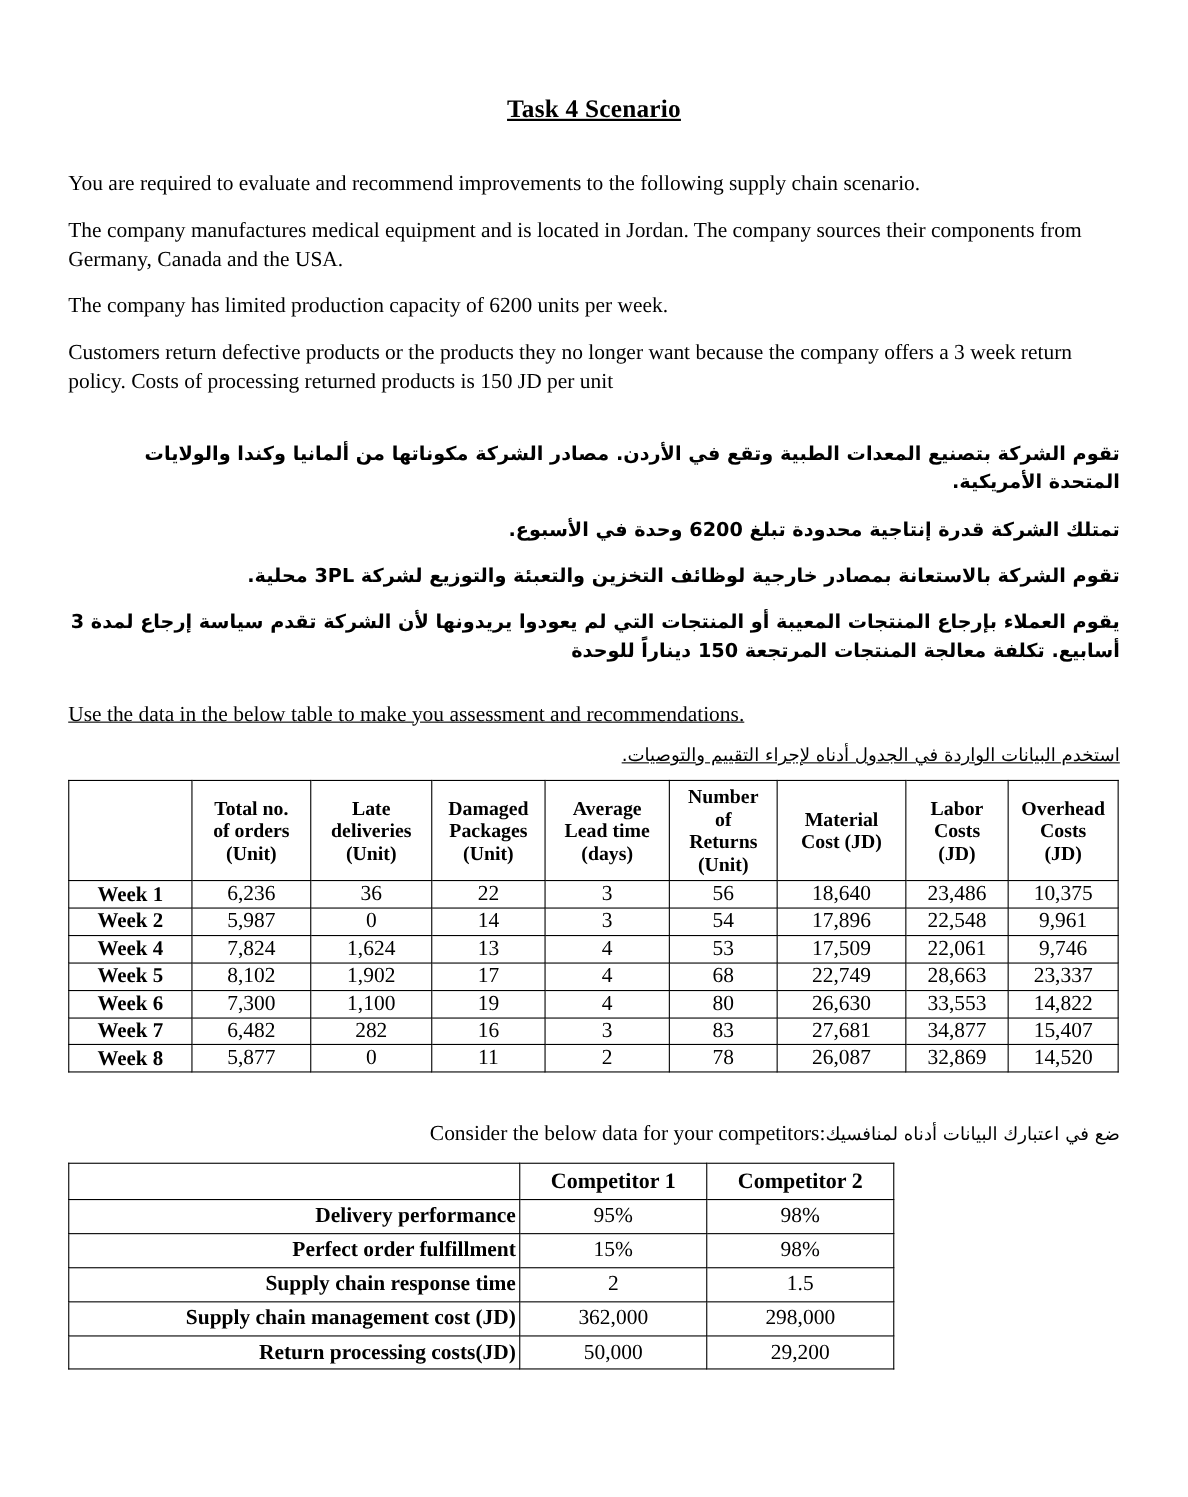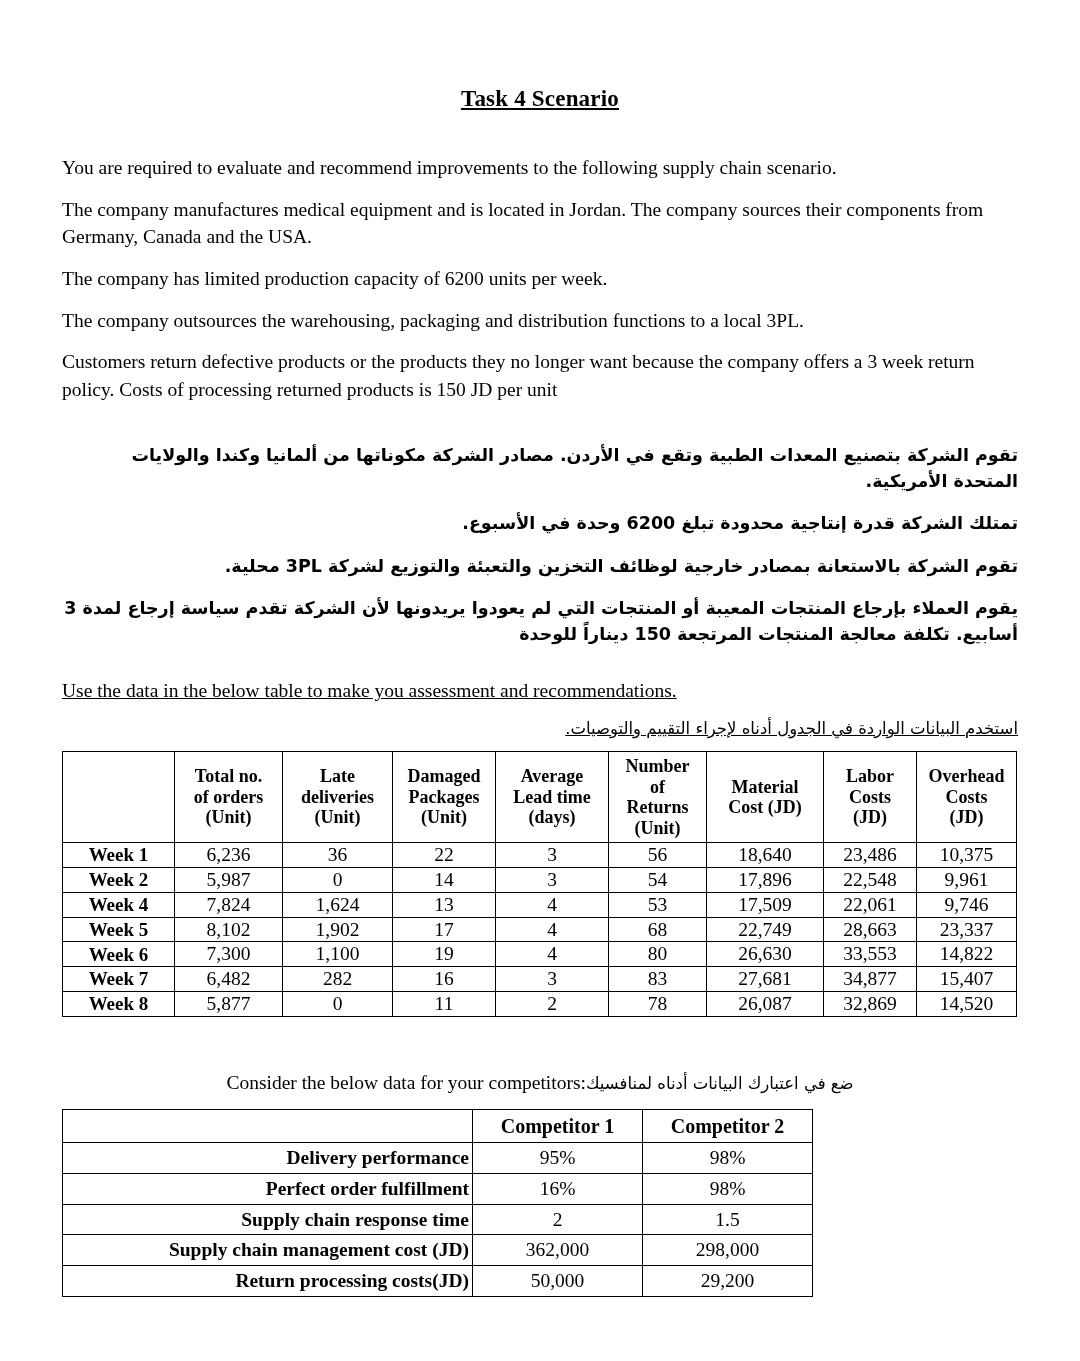--- a/index.html
+++ b/index.html
@@ -98,24 +98,24 @@
   .col-w1 { width: 108px; }
   .col-w2 { width: 110px; }
   .col-w3 { width: 103px; }
   .col-w4 { width: 113px; }
   .col-w5 { width: 98px; }
   .col-w6 { width: 117px; }
   .col-w7 { width: 93px; }
   .col-w8 { width: 100px; }
 
   .competitor-intro-row {
-    margin-top: 47px;
+    margin-top: 36px;
     display: flex;
     align-items: baseline;
-    justify-content: center;
+    justify-content: flex-end;
   }
   .competitor-intro-row .en {
     margin: 0;
   }
   #competitor-table {
     width: 750px;
     margin-top: 12px;
   }
   #competitor-table th {
     font-weight: bold;
@@ -140,21 +140,20 @@
 <body>
 
 <div class="page">
 
   <h1 class="doc-title">Task 4 Scenario</h1>
 
   <div class="en-block">
     <p class="en">You are required to evaluate and recommend improvements to the following supply chain scenario.</p>
     <p class="en">The company manufactures medical equipment and is located in Jordan. The company sources their components from Germany, Canada and the USA.</p>
     <p class="en">The company has limited production capacity of 6200 units per week.</p>
-    <p class="en">The company outsources the warehousing, packaging and distribution functions to a local 3PL.</p>
     <p class="en">Customers return defective products or the products they no longer want because the company offers a 3 week return policy. Costs of processing returned products is 150 JD per unit</p>
   </div>
 
   <div class="ar-block">
     <p class="ar">تقوم الشركة بتصنيع المعدات الطبية وتقع في الأردن. مصادر الشركة مكوناتها من ألمانيا وكندا والولايات المتحدة الأمريكية.</p>
     <p class="ar">تمتلك الشركة قدرة إنتاجية محدودة تبلغ 6200 وحدة في الأسبوع.</p>
     <p class="ar">تقوم الشركة بالاستعانة بمصادر خارجية لوظائف التخزين والتعبئة والتوزيع لشركة 3PL محلية.</p>
     <p class="ar">يقوم العملاء بإرجاع المنتجات المعيبة أو المنتجات التي لم يعودوا يريدونها لأن الشركة تقدم سياسة إرجاع لمدة 3 أسابيع. تكلفة معالجة المنتجات المرتجعة 150 ديناراً للوحدة</p>
   </div>
 
@@ -320,21 +319,21 @@
       </tr>
     </thead>
     <tbody id="competitor-body">
         <tr>
           <td class="rowhead">Delivery performance</td>
           <td class="val">95%</td>
           <td class="val">98%</td>
         </tr>
         <tr>
           <td class="rowhead">Perfect order fulfillment</td>
-          <td class="val">16%</td>
+          <td class="val">15%</td>
           <td class="val">98%</td>
         </tr>
         <tr>
           <td class="rowhead">Supply chain response time</td>
           <td class="val">2</td>
           <td class="val">1.5</td>
         </tr>
         <tr>
           <td class="rowhead">Supply chain management cost (JD)</td>
           <td class="val">362,000</td>

